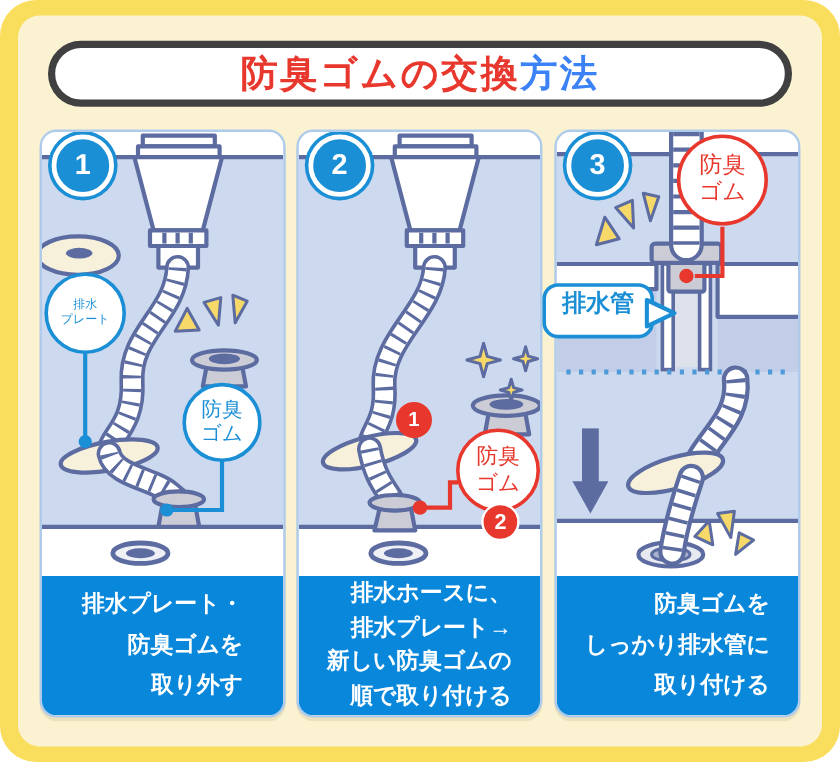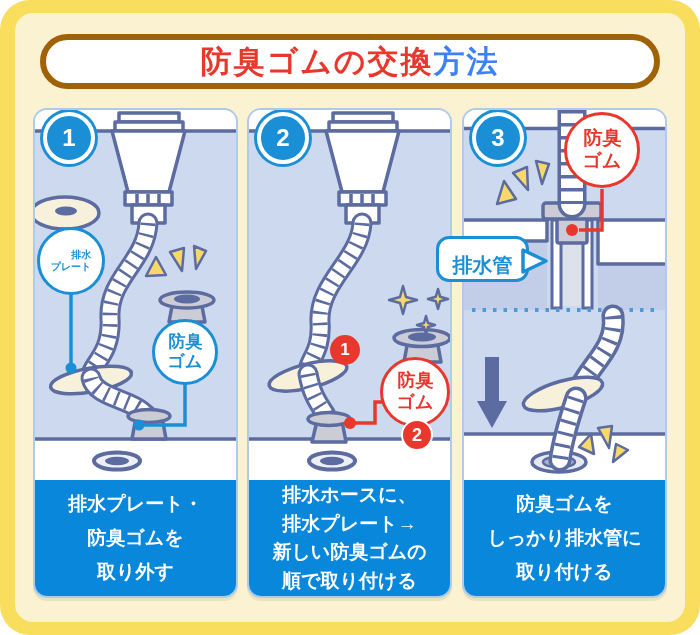--- a/index.html
+++ b/index.html
@@ -1,40 +1,40 @@
 <!DOCTYPE html>
 <html><head>
 <meta charset="utf-8">
 <style>
   html,body{margin:0;padding:0;background:#fff;font-family:"Liberation Sans",sans-serif;}
   .page{position:relative;width:700px;height:635px;background:#F9DD5C;border-radius:30px;overflow:hidden;}
   .inner{position:absolute;left:15px;top:13px;right:15px;bottom:13px;background:#FBF2D2;border-radius:18px;}
-  .banner{position:absolute;left:40px;top:34px;width:620px;height:55px;background:#fff;border:6px solid #a16207;
+  .banner{position:absolute;left:40px;top:34px;width:620px;height:55px;background:#fff;border:6px solid #404040;
           border-radius:36px;box-sizing:border-box;display:flex;align-items:center;justify-content:center;
           font-size:31px;font-weight:bold;letter-spacing:2px;}
   .t-red{color:#E8382D;} .t-blue{color:#3b82f6;}
   .panel{position:absolute;top:108px;width:205px;height:490px;background:#fff;border:2px solid #AECBEC;
          border-radius:14px;box-sizing:border-box;overflow:hidden;box-shadow:0 3px 0 rgba(120,110,40,.12);}
   .p1{left:33px;} .p2{left:247px;} .p3{left:462px;}
   .panel svg{position:absolute;left:0;top:0;}
   .stepbadge{position:absolute;left:8px;top:2px;width:44px;height:44px;background:#1B8FD6;border:4px solid #fff;
              box-shadow:0 0 0 3px #1B8FD6;border-radius:50%;display:flex;align-items:center;justify-content:center;
              color:#fff;font-size:24px;font-weight:bold;z-index:5;}
   .caption{position:absolute;left:0;right:0;bottom:0;height:116px;background:#0987DB;color:#fff;
-           display:flex;align-items:center;justify-content:center;text-align:center;
+           display:flex;align-items:center;justify-content:center;text-align:right;
            font-size:19px;font-weight:bold;white-space:pre-line;z-index:4;}
   .cap-loose{line-height:1.8;} .cap-tight{line-height:1.5;}
   .bub{position:absolute;border-radius:50%;background:#fff;display:flex;align-items:center;justify-content:center;
-       text-align:right;font-weight:bold;white-space:pre-line;box-sizing:border-box;z-index:6;line-height:1.2;}
+       text-align:center;font-weight:normal;white-space:pre-line;box-sizing:border-box;z-index:6;line-height:1.2;}
   .bub-blue{border:3.5px solid #1B8FD6;color:#1B8FD6;}
   .bub-red{border:3.5px solid #E8382D;color:#E8382D;}
   .minibadge{position:absolute;border-radius:50%;background:#E8382D;color:#fff;display:flex;align-items:center;
              justify-content:center;font-weight:bold;box-sizing:border-box;z-index:7;}
-  .pipe-bubble{position:absolute;left:436px;top:236px;width:93px;height:46px;background:#fff;border:3.5px solid #1B8FD6;
-               border-radius:13px;box-sizing:border-box;display:flex;align-items:flex-end;justify-content:center;
+  .pipe-bubble{position:absolute;left:452px;top:236px;width:93px;height:46px;background:#fff;border:3.5px solid #1B8FD6;
+               border-radius:13px;box-sizing:border-box;display:flex;align-items:flex-start;justify-content:center;
                color:#1B8FD6;font-size:20px;font-weight:bold;z-index:9;}
   .pipe-bubble svg{position:absolute;right:-23px;top:9px;}
 </style>
 </head>
 <body>
 
 <div class="page">
   <div class="inner"></div>
 
   <div class="banner">

